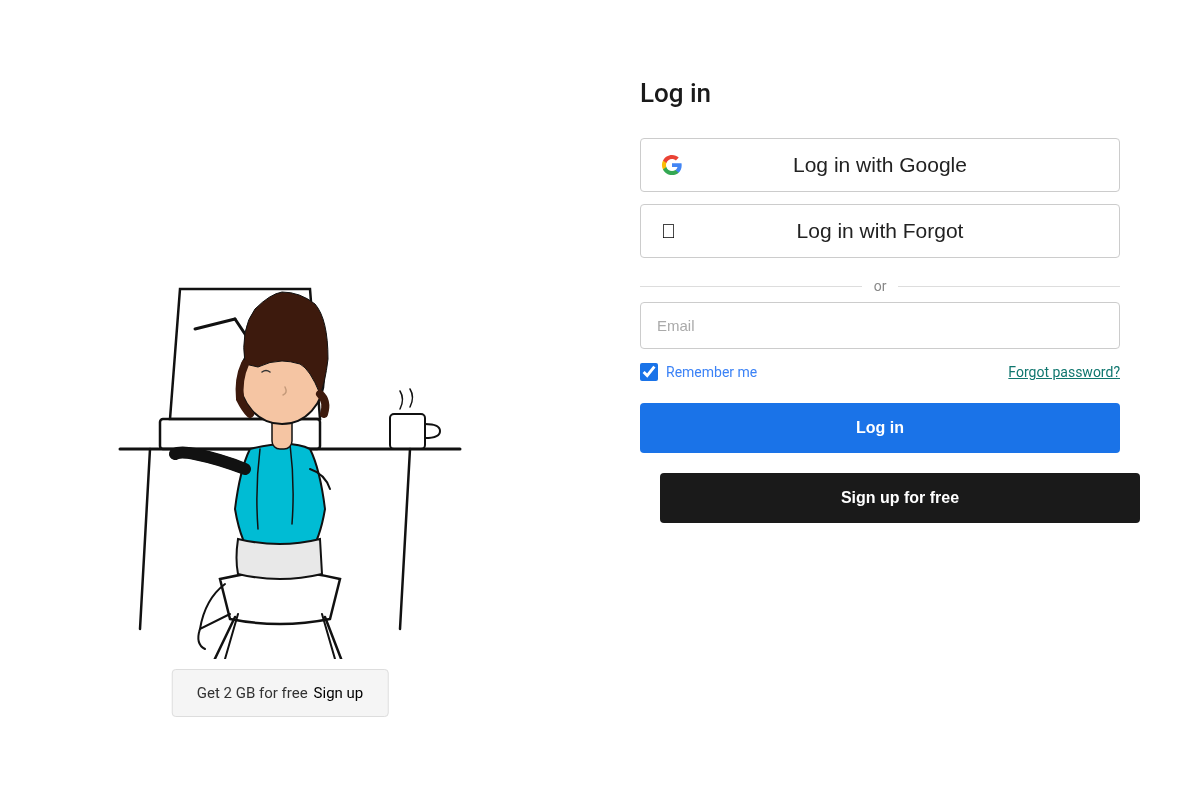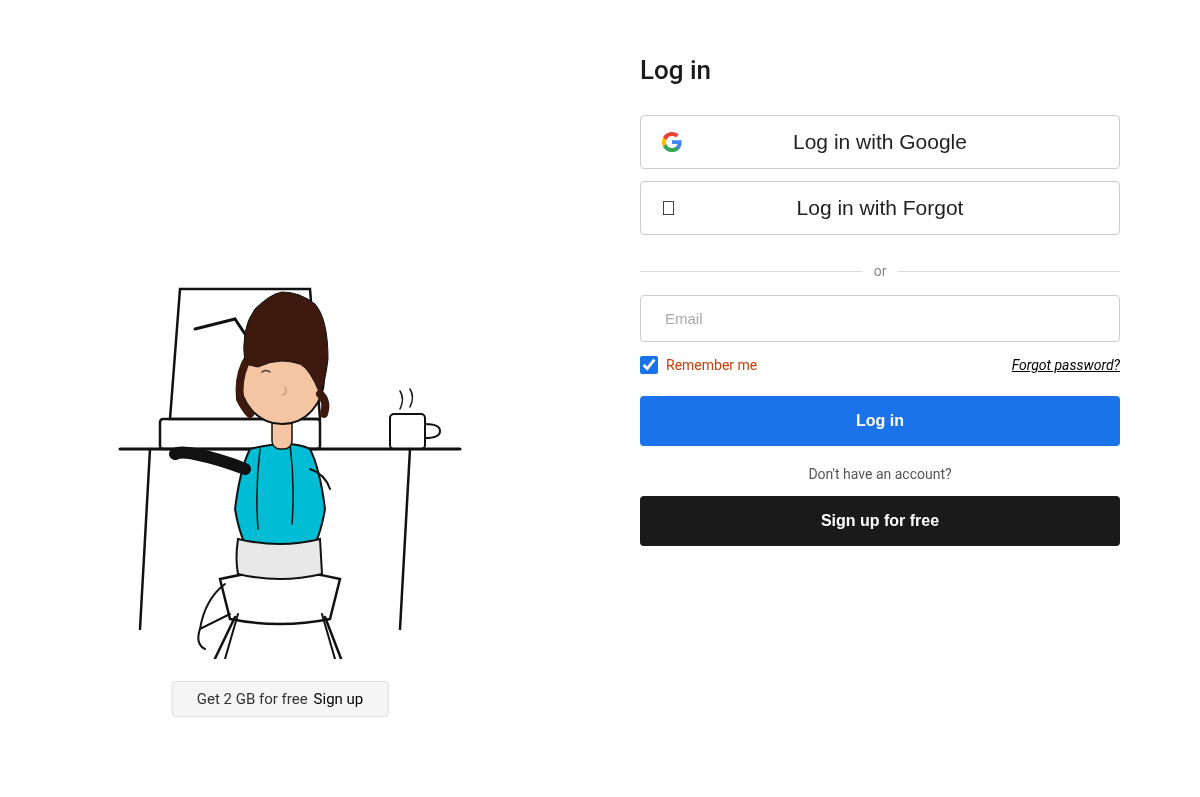--- a/index.html
+++ b/index.html
@@ -31,21 +31,21 @@
     }
 
     .signup-banner {
       position: absolute;
       bottom: 80px;
       left: 50%;
       transform: translateX(-50%);
       background: #f5f5f5;
       border: 1px solid #ddd;
       border-radius: 4px;
-      padding: 8px 24px;
+      padding: 14px 24px;
       font-size: 15px;
       color: #333;
       white-space: nowrap;
       display: flex;
       align-items: center;
       gap: 6px;
       margin-top: 24px;
     }
 
     .signup-banner .signup-link {
@@ -96,38 +96,38 @@
     .social-btn .btn-label {
       flex: 1;
       text-align: center;
       font-size: 21px;
       color: #222;
     }
 
     .divider-row {
       display: flex;
       align-items: center;
-      margin: 16px 0;
+      margin: 8px 0;
       gap: 12px;
     }
 
     .divider-line {
       flex: 1;
       height: 1px;
       background: #ddd;
     }
 
     .divider-text {
       font-size: 14px;
       color: #888;
     }
 
     .input-field {
       width: 100%;
-      padding: 14px 24px;
+      padding: 14px 16px;
       border: 1.5px solid #ccc;
       border-radius: 4px;
       font-size: 15px;
       color: #4c1d95;
       margin-bottom: 14px;
       outline: none;
     }
 
     .input-field::placeholder {
       color: #aaa;
@@ -149,29 +149,28 @@
 
     .remember-checkbox {
       width: 18px;
       height: 18px;
       accent-color: #1a73e8;
       cursor: pointer;
     }
 
     .remember-label {
       font-size: 14px;
-      color: #c2410c;
+      color: #3b82f6;
     }
 
     .forgot-link {
       font-size: 14px;
-      color: #000000;
+      color: #0f766e;
       text-decoration: underline;
       cursor: pointer;
-      font-style: italic;
     }
 
     .login-btn {
       width: 100%;
       padding: 16px;
       background: #1a73e8;
       color: #fff;
       border: none;
       border-radius: 4px;
       font-size: 16px;
@@ -190,20 +189,21 @@
     .signup-free-btn {
       width: 100%;
       padding: 16px;
       background: #1a1a1a;
       color: #fff;
       border: none;
       border-radius: 4px;
       font-size: 16px;
       font-weight: 700;
       cursor: pointer;
+      margin-left: 20px;
     }
 
     
     .google-g {
       width: 22px;
       height: 22px;
     }
 
     
     .apple-icon {
@@ -318,17 +318,16 @@
   <div class="options-row">
     <label class="remember-me">
       <input type="checkbox" class="remember-checkbox" checked="" style="">
       <span class="remember-label">Remember me</span>
     </label>
     <a class="forgot-link">Forgot password?</a>
   </div>
 
   <button class="login-btn">Log in</button>
 
-  <p class="no-account-text">Don't have an account?</p>
 
   <button class="signup-free-btn">Sign up for free</button>
 
 </div>
 
 </body></html>

